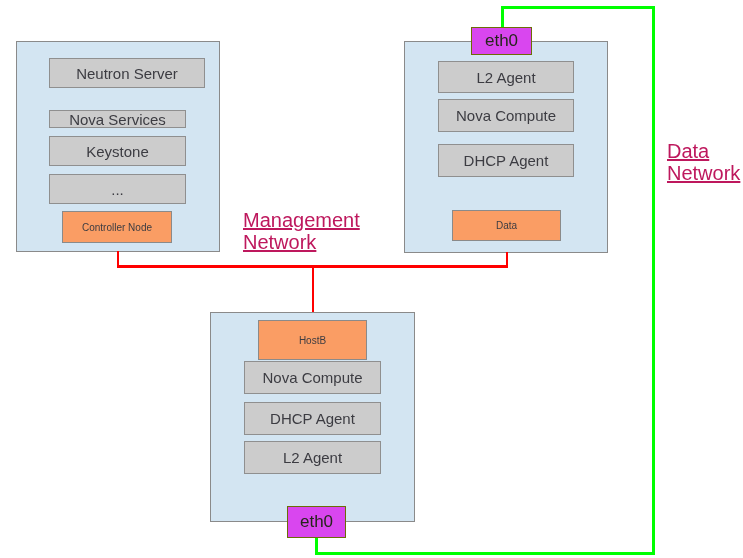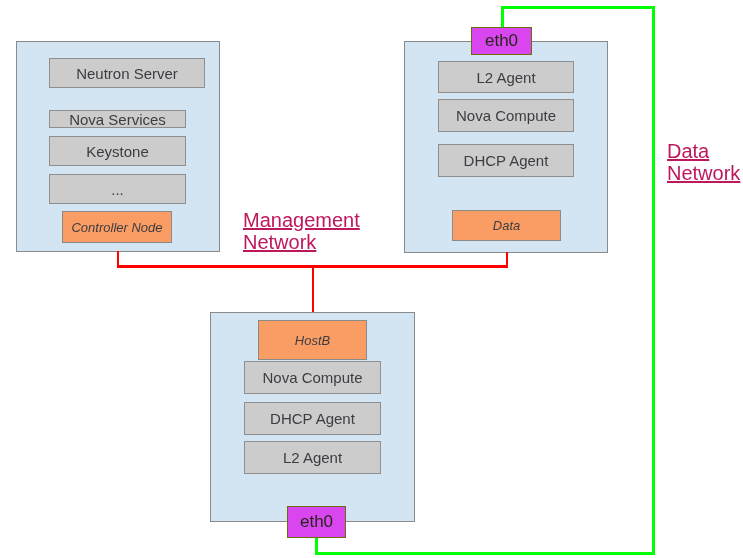--- a/index.html
+++ b/index.html
@@ -28,23 +28,22 @@
     font-size: 15px;
     color: #3c3c42;
   }
   .node-box {
     position: absolute;
     background: #fa9d64;
     border: 1px solid #8a8a8a;
     display: flex;
     align-items: center;
     justify-content: center;
-    font-size: 13px;
+    font-size: 10px;
     color: #3c3c42;
-    font-style: italic;
   }
   .eth-box {
     position: absolute;
     background: #d946ef;
     border: 1px solid #6c6c06;
     display: flex;
     align-items: center;
     justify-content: center;
     font-size: 17px;
     color: #26261c;

